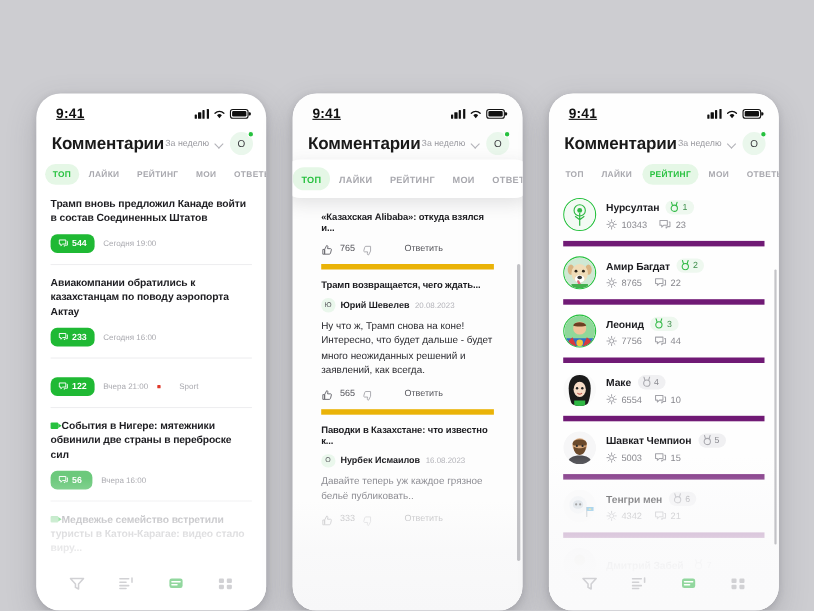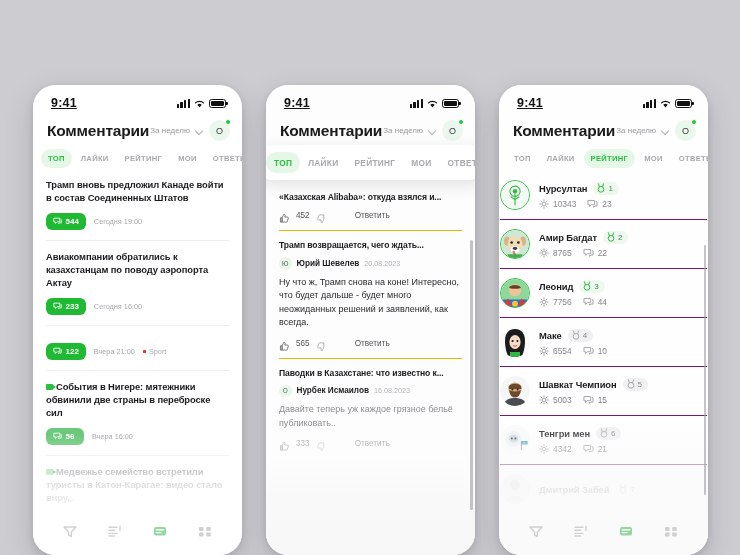--- a/index.html
+++ b/index.html
@@ -126,49 +126,49 @@
   }
   .news-meta { display: flex; align-items: center; gap: 8px; margin-top: 8px; }
   .cbadge {
     background: #1fb934; color: #fff; border-radius: 6px;
     height: 17px; min-width: 38px; padding: 0 7px;
     display: flex; align-items: center; gap: 3.5px;
     font-size: 8px; font-weight: bold;
   }
   .cbadge .ci { width: 9px; height: 8px; }
   .news-time { font-size: 7.3px; color: #a9a9af; }
-  .news-cat { font-size: 7.3px; color: #a9a9af; display:flex; align-items:center; gap:3px; }
+  .news-cat { font-size: 7.3px; color: #a9a9af; display:flex; align-items:center; gap:17px; }
   .news-cat .sq { width: 3.2px; height: 3.2px; background: #e0392b; border-radius: .6px; }
 
   
-  .cmt-list { padding: 0 13px; }
+  .cmt-list { padding: 0 26px; }
   .cmt {
-    border-top: 1px solid #eab308; padding: 9px 0 9px 0;
+    border-top: 5px solid #eab308; padding: 9px 0 9px 0;
   }
   .cmt:first-child { border-top: none; }
   .cmt-src { font-size: 8.6px; font-weight: bold; color: #1c1c20; letter-spacing: -.1px; }
   .cmt-author { display: flex; align-items: center; gap: 5px; margin-top: 7px; }
   .cmt-ava {
     width: 12.5px; height: 12.5px; border-radius: 50%;
     background: #eaf7ec; color: #5a5a60;
     font-size: 6.4px; display: flex; align-items: center; justify-content: center;
   }
   .cmt-name { font-size: 8.2px; font-weight: bold; color: #1c1c20; }
   .cmt-date { font-size: 7.2px; color: #b4b4ba; }
   .cmt-body { font-size: 9px; color: #2a2a2f; line-height: 1.5; margin-top: 6px; }
   .cmt-actions { display: flex; align-items: center; gap: 6px; margin-top: 8px; }
   .cmt-actions .num { font-size: 8.2px; color: #55555b; }
   .cmt-actions .reply { font-size: 8.2px; color: #55555b; margin-left: 22px; }
   .thumb { width: 11px; height: 11px; }
 
   
-  .rank-list { padding: 0 1px; text-align: right; }
+  .rank-list { padding: 0 13px; text-align: right; }
   .rank {
     display: flex; align-items: center; gap: 9px;
-    border-top: 1px solid #701a75; padding: 9px 0;
+    border-top: 5px solid #701a75; padding: 9px 0;
   }
   .rank:first-child { border-top: none; padding-top: 6px; }
   .r-ava {
     width: 30px; height: 30px; border-radius: 50%;
     flex: 0 0 30px; overflow: hidden; position: relative;
   }
   .r-ava.ring { border: 1.6px solid #27c13f; }
   .r-ava svg { display:block; width:100%; height:100%; }
   .r-info { display: flex; flex-direction: column; gap: 4px; }
   .r-top { display: flex; align-items: center; gap: 6px; }
@@ -404,21 +404,21 @@
 
       <div class="cmt">
         <div class="cmt-src">«Казахская Alibaba»: откуда взялся и...</div>
         <div class="cmt-actions">
           <span class="thumb">
             <svg viewBox="0 0 12 12">
                 <path d="M3.4 5.2 5.4 1.3c.9 0 1.3.6 1.2 1.4l-.3 1.7h2.9c.7 0 1.1.5.9 1.2l-.9 3.4c-.1.6-.6.9-1.2.9H3.4z" fill="none" stroke="#6a6a70" stroke-width=".95" stroke-linejoin="round"></path>
                 <path d="M3.4 5.2H1.6v4.7h1.8z" fill="none" stroke="#6a6a70" stroke-width=".95" stroke-linejoin="round"></path>
               </svg>
           </span>
-          <span class="num">452</span>
+          <span class="num">765</span>
           <span class="thumb">
             <svg viewBox="0 0 12 12">
                 <path d="M8.6 6.8 6.6 10.7c-.9 0-1.3-.6-1.2-1.4l.3-1.7H2.8c-.7 0-1.1-.5-.9-1.2l.9-3.4c.1-.6.6-.9 1.2-.9h4.6z" fill="none" stroke="#a9a9af" stroke-width=".95" stroke-linejoin="round"></path>
               </svg>
           </span>
           <span class="reply">Ответить</span>
         </div>
       </div>
 
       <div class="cmt">

